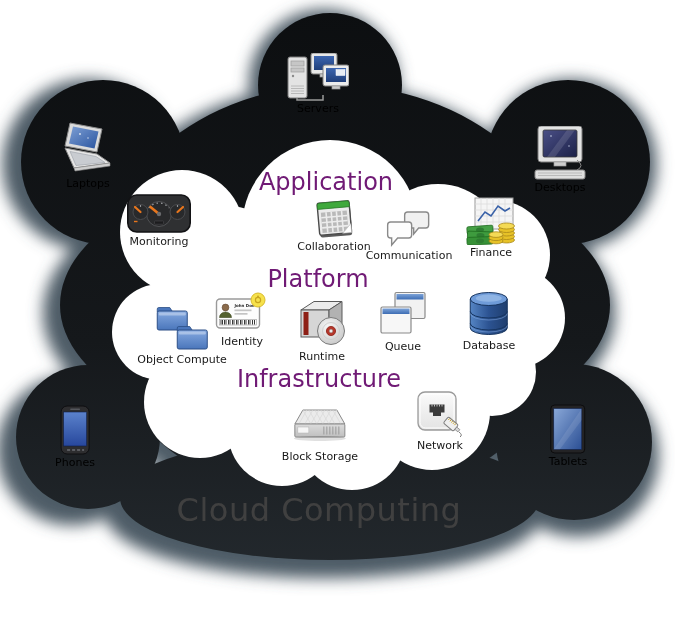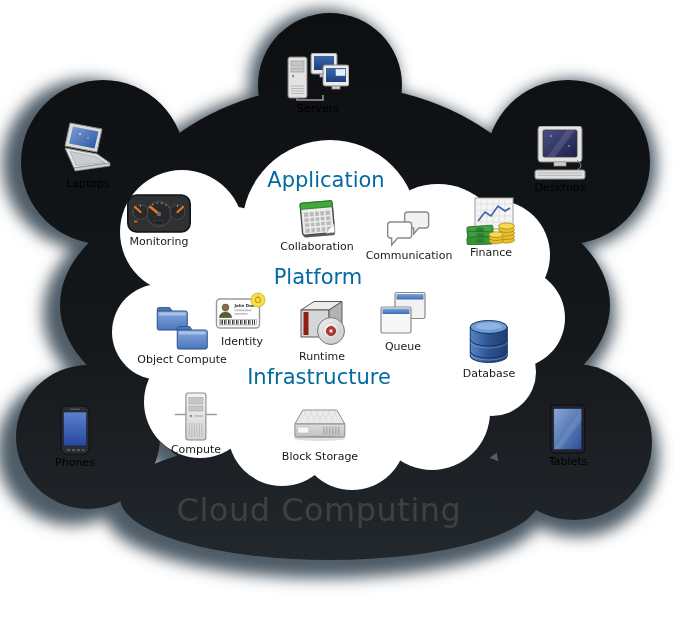--- a/index.html
+++ b/index.html
@@ -4,22 +4,22 @@
 <style>
   html,body{margin:0;padding:0;background:#fff}
   .stage{position:relative;width:675px;height:620px;background:#fff;overflow:hidden;
          font-family:"DejaVu Sans","Liberation Sans",sans-serif}
   .bg{position:absolute;left:0;top:0}
   .node{position:absolute;display:flex;flex-direction:column;align-items:center;
         transform:translateX(-50%);gap:2px}
   .node .icon{display:block;line-height:0}
   .node .label{font-size:11px;line-height:1;color:#191919;white-space:nowrap}
   .node.outer .label{color:#000}
-  .heading{position:absolute;transform:translateX(-50%);font-size:21px;line-height:1;
-           color:#0369a1;white-space:nowrap}
+  .heading{position:absolute;transform:translateX(-50%);font-size:24px;line-height:1;
+           color:#701a75;white-space:nowrap}
   .main-title{position:absolute;transform:translateX(-50%);font-size:32px;line-height:1;
               color:#404040;white-space:nowrap;letter-spacing:.5px}
 </style>
 </head>
 <body>
 
 <div class="stage">
 
   <svg class="bg" width="675" height="620" viewBox="0 0 675 620">
     <defs>
@@ -185,21 +185,21 @@
         <circle cx="50.5" cy="18" r="7.5" fill="#28292b" stroke="#4a4b4e"></circle>
         <line x1="50.5" y1="18" x2="56" y2="13" stroke="#e8761d" stroke-width="2.2" stroke-linecap="round"></line>
         <circle cx="13.5" cy="12" r="0.7" fill="#cfd0d3"></circle>
           <circle cx="50.5" cy="12" r="0.7" fill="#cfd0d3"></circle>
       </svg>
     </span>
     <span class="label">Monitoring</span>
   </div>
 
 
-  <div class="node" style="left:317px;top:197px">
+  <div class="node" style="left:334px;top:197px">
     <span class="icon">
       <svg width="42" height="42" viewBox="0 0 42 42">
         <g transform="rotate(-5 21 21)">
           <rect x="5.5" y="6.5" width="32" height="33" rx="2.5" fill="#5c5c5c"></rect>
           <rect x="5" y="5" width="32" height="32" rx="2" fill="#ececec" stroke="#4a4a4a" stroke-width="1.4"></rect>
           <path d="M5 11 v-4 a2 2 0 0 1 2-2 h28 a2 2 0 0 1 2 2 v4 z" fill="#3fa93c" stroke="#2c7a2a" stroke-width="0.8"></path>
           <rect x="8" y="14.5" width="26" height="20.5" fill="#b9b9b9"></rect>
           <path d="M13.2 14.5v20.5M18.4 14.5v20.5M23.6 14.5v20.5M28.8 14.5v20.5" stroke="#ececec" stroke-width="1.6"></path>
           <path d="M8 19.6h26M8 24.7h26M8 29.8h26" stroke="#ececec" stroke-width="1.6"></path>
           <path d="M37 28 v9 h-9 z" fill="#ffffff" stroke="#b5b5b5" stroke-width="0.6"></path>
@@ -324,21 +324,21 @@
           </defs>
         <rect x="16" y="1.5" width="30" height="26" rx="1.5" fill="#f2f2f2" stroke="#8a8a8a" stroke-width="1.2"></rect>
         <rect x="17.5" y="3" width="27" height="5.5" fill="url(#qTit)"></rect>
         <rect x="2" y="16" width="30" height="26" rx="1.5" fill="#f7f7f7" stroke="#8a8a8a" stroke-width="1.2"></rect>
         <rect x="3.5" y="17.5" width="27" height="5.5" fill="url(#qTit)"></rect>
       </svg>
     </span>
     <span class="label">Queue</span>
   </div>
 
-  <div class="node" style="left:489px;top:316px">
+  <div class="node" style="left:489px;top:288px">
     <span class="icon">
       <svg width="46" height="50" viewBox="0 0 46 50">
         <defs>
             <linearGradient id="dbG" x1="0" y1="0" x2="1" y2="0">
           <stop offset="0" stop-color="#5585c4"></stop>
               <stop offset="0.5" stop-color="#2c5392"></stop>
               <stop offset="1" stop-color="#1f3e6e"></stop>
             </linearGradient>
           </defs>
         <path d="M4.5 11 v29 a18.5 6.5 0 0 0 37 0 v-29" fill="url(#dbG)" stroke="#16345f"></path>
@@ -348,40 +348,20 @@
         <path d="M4.5 37.5 a18.5 6.5 0 0 0 37 0" fill="none" stroke="#7fa6dd" stroke-width="0.8" opacity="0.7"></path>
         <ellipse cx="23" cy="11" rx="18.5" ry="6.5" fill="#6f9bd8" stroke="#16345f"></ellipse>
         <ellipse cx="23" cy="10.2" rx="13" ry="3.6" fill="#8fb4e4"></ellipse>
       </svg>
     </span>
     <span class="label">Database</span>
   </div>
 
   <div class="heading" style="left:319px;top:367px">Infrastructure</div>
 
-  <div class="node" style="left:196px;top:392px">
-    <span class="icon">
-      <svg width="44" height="50" viewBox="0 0 44 50">
-        <defs>
-            <linearGradient id="cpG" x1="0" y1="0" x2="0" y2="1">
-          <stop offset="0" stop-color="#f4f4f4"></stop>
-              <stop offset="1" stop-color="#d2d2d2"></stop>
-            </linearGradient>
-          </defs>
-        <path d="M1 22.5h11M32 22.5h11" stroke="#9a9a9a" stroke-width="1.6"></path>
-        <rect x="12" y="1" width="20" height="47" rx="2.5" fill="url(#cpG)" stroke="#8a8a8a" stroke-width="1.1"></rect>
-        <rect x="15" y="5.5" width="14" height="6.5" fill="#c6c6c6" stroke="#a5a5a5" stroke-width="0.6"></rect>
-        <rect x="15" y="14" width="14" height="5" fill="#c6c6c6" stroke="#a5a5a5" stroke-width="0.6"></rect>
-        <circle cx="17" cy="24" r="1.3" fill="#909090"></circle>
-        <rect x="20.5" y="23" width="8.5" height="2" fill="#c0c0c0"></rect>
-        <path d="M15.5 31v14M18 31v14M20.5 31v14M23 31v14M25.5 31v14M28 31v14" stroke="#bcbcbc" stroke-width="1"></path>
-      </svg>
-    </span>
-    <span class="label">Compute</span>
-  </div>
 
   <div class="node" style="left:320px;top:407px">
     <span class="icon">
       <svg width="56" height="42" viewBox="0 0 56 42">
         <defs>
             <linearGradient id="hdG" x1="0" y1="0" x2="0" y2="1">
           <stop offset="0" stop-color="#dcdcdc"></stop>
               <stop offset="1" stop-color="#bfbfbf"></stop>
             </linearGradient>
           </defs>
@@ -390,16 +370,39 @@
         <path d="M11 3 l8 14 M17 3 l8 14 M23 3 l8 14 M29 3 l8 14 M35 3 l8 14 M41 3 l8 14" stroke="#d8d8d8" stroke-width="0.7"></path>
         <rect x="3" y="17" width="50" height="13" rx="1" fill="url(#hdG)" stroke="#8a8a8a"></rect>
         <path d="M32 19.5v8M35 19.5v8M38 19.5v8M41 19.5v8M44 19.5v8M47 19.5v8" stroke="#9a9a9a" stroke-width="1"></path>
         <rect x="6" y="20" width="11" height="6" fill="#f6f6f6" stroke="#b0b0b0" stroke-width="0.5"></rect>
         <ellipse cx="28" cy="31.5" rx="26" ry="2.5" fill="#000000" opacity="0.12"></ellipse>
       </svg>
     </span>
     <span class="label">Block Storage</span>
   </div>
 
+  <div class="node" style="left:440px;top:390px">
+    <span class="icon">
+      <svg width="48" height="48" viewBox="0 0 48 48">
+        <defs>
+            <linearGradient id="netG" x1="0" y1="0" x2="0" y2="1">
+          <stop offset="0" stop-color="#fbfbfb"></stop>
+              <stop offset="1" stop-color="#e3e3e3"></stop>
+            </linearGradient>
+          </defs>
+        <rect x="2" y="2" width="38" height="38" rx="7" fill="url(#netG)" stroke="#9a9a9a" stroke-width="1.3"></rect>
+        <rect x="4" y="4" width="34" height="34" rx="5.5" fill="none" stroke="#ffffff"></rect>
+        <path d="M13.5 14.5 h15 v8 h-3.5 v3.5 h-8 v-3.5 h-3.5 z" fill="#3b3b3b"></path>
+        <path d="M16 14.5v2M18.5 14.5v2M21 14.5v2M23.5 14.5v2M26 14.5v2" stroke="#e0e0e0" stroke-width="0.8"></path>
+        <g transform="rotate(40 36 35)">
+          <rect x="28" y="31" width="13" height="8" rx="1.5" fill="#efefef" stroke="#7d7d7d"></rect>
+          <path d="M30 31.5v2M32 31.5v2M34 31.5v2M36 31.5v2M38 31.5v2" stroke="#c9a227" stroke-width="0.9"></path>
+          <rect x="41" y="33.5" width="4" height="3" fill="#d9d9d9" stroke="#7d7d7d" stroke-width="0.7"></rect>
+        </g>
+        <path d="M43 42 q4 3 1 5" stroke="#7a7a7a" fill="none"></path>
+      </svg>
+    </span>
+    <span class="label">Network</span>
+  </div>
 
   <div class="main-title" style="left:319px;top:494px">Cloud Computing</div>
 
 </div>
 
 </body></html>

